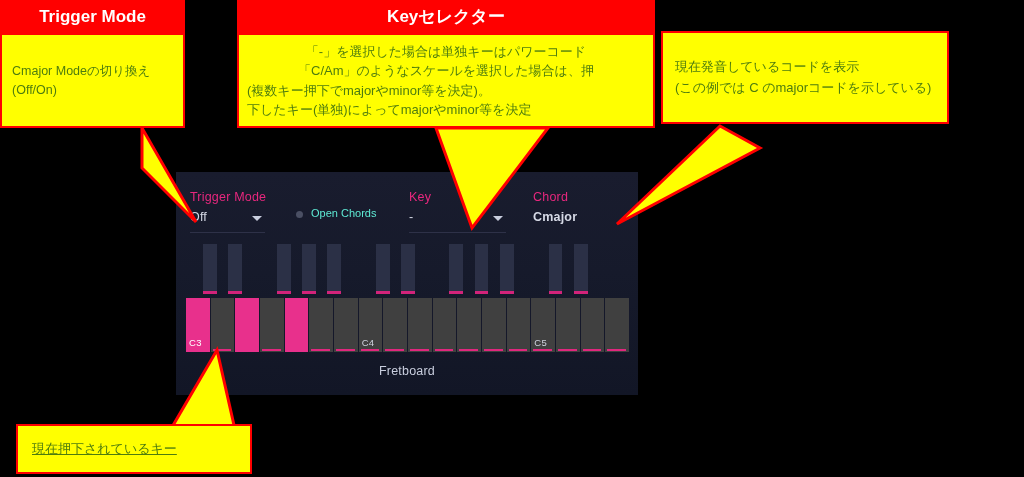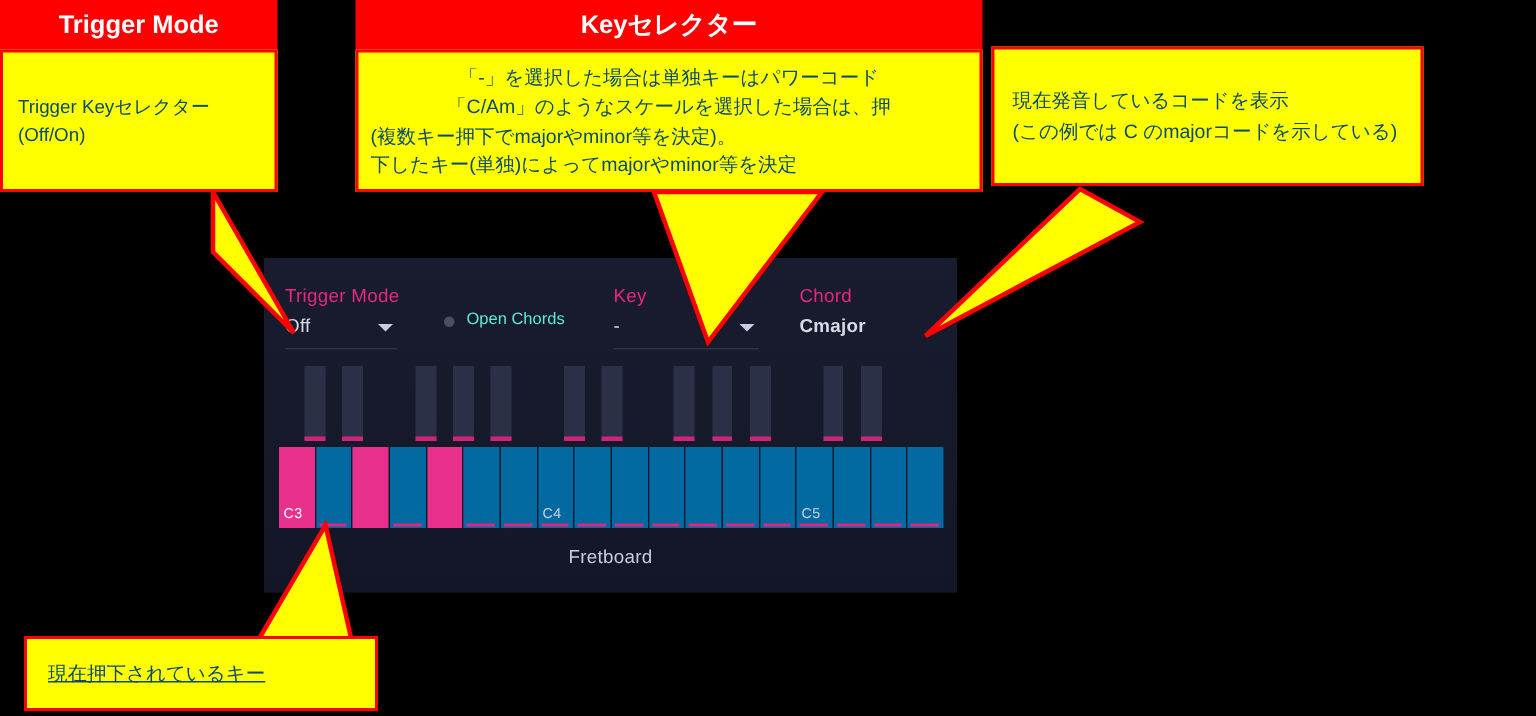--- a/index.html
+++ b/index.html
@@ -40,21 +40,21 @@
   .oc-dot{
     position:absolute;width:7px;height:7px;border-radius:50%;
     background:#4a4f63;
   }
   .oc-label{position:absolute;color:#5eead4;font-size:11px;white-space:nowrap;text-align:right;}
 
   
   .kb{position:absolute;left:10px;top:72px;width:444px;height:108px;}
   .wkey{
     position:absolute;top:54px;height:54px;
-    background:#0369a1;border-right:1px solid #15182a;
+    background:#404040;border-right:1px solid #15182a;
     box-sizing:border-box;
   }
   .wkey .wk-strip{position:absolute;left:2px;right:3px;bottom:1px;height:2px;background:#e0277e;}
   .wkey.on{background:#e8308c;}
   .wkey.on .wk-strip{background:transparent;}
   .wkey .wk-lbl{
     position:absolute;left:3px;bottom:4px;
     color:#ced2de;font-size:9.5px;letter-spacing:.3px;
   }
   .wkey.on .wk-lbl{color:#ffffff;text-align:center;}
@@ -72,21 +72,21 @@
   
   .callout{position:absolute;}
   .co-head{
     background:#ff0000;color:#ffffff;
     font-weight:bold;text-align:center;
     display:flex;align-items:center;justify-content:center;
     box-sizing:border-box;
   }
   .co-body{
     background:#ffff00;border:2px solid #ff0000;
-    color:#0c4a6e;box-sizing:border-box;
+    color:#4d7c0f;box-sizing:border-box;
     display:flex;align-items:center;
   }
   .co-text{width:100%;line-height:1.45;}
   .tail{position:absolute;}
   svg{display:block;}
 </style>
 </head>
 <body>
 
 <div class="root">
@@ -228,21 +228,21 @@
 
     <polygon points="720,16 760,38 617,114" fill="#ffff00" stroke="#ff0000" stroke-width="3"></polygon>
 
     <polygon points="217,240 236,324 168,324" fill="#ffff00" stroke="#ff0000" stroke-width="3"></polygon>
   </svg>
 
   <div class="callout" style="left:0px;top:0px;width:185px;">
     <div class="co-head" style="width:185px;height:33px;font-size:17px;">Trigger Mode</div>
     <div class="co-body" style="width:185px;height:95px;padding:10px 10px;">
       <div class="co-text" style="font-size:12.5px;">
-        <div>Trigger Keyセレクター</div>
+        <div>Cmajor Modeの切り換え</div>
         <div>(Off/On)</div>
       </div>
     </div>
   </div>
 
   <div class="callout" style="left:237px;top:0px;width:418px;">
     <div class="co-head" style="width:418px;height:33px;font-size:17px;">Keyセレクター</div>
     <div class="co-body" style="width:418px;height:95px;padding:6px 8px;">
       <div class="co-text" style="font-size:13px;line-height:1.5;">
         <div style="text-align:center;">「-」を選択した場合は単独キーはパワーコード</div>

